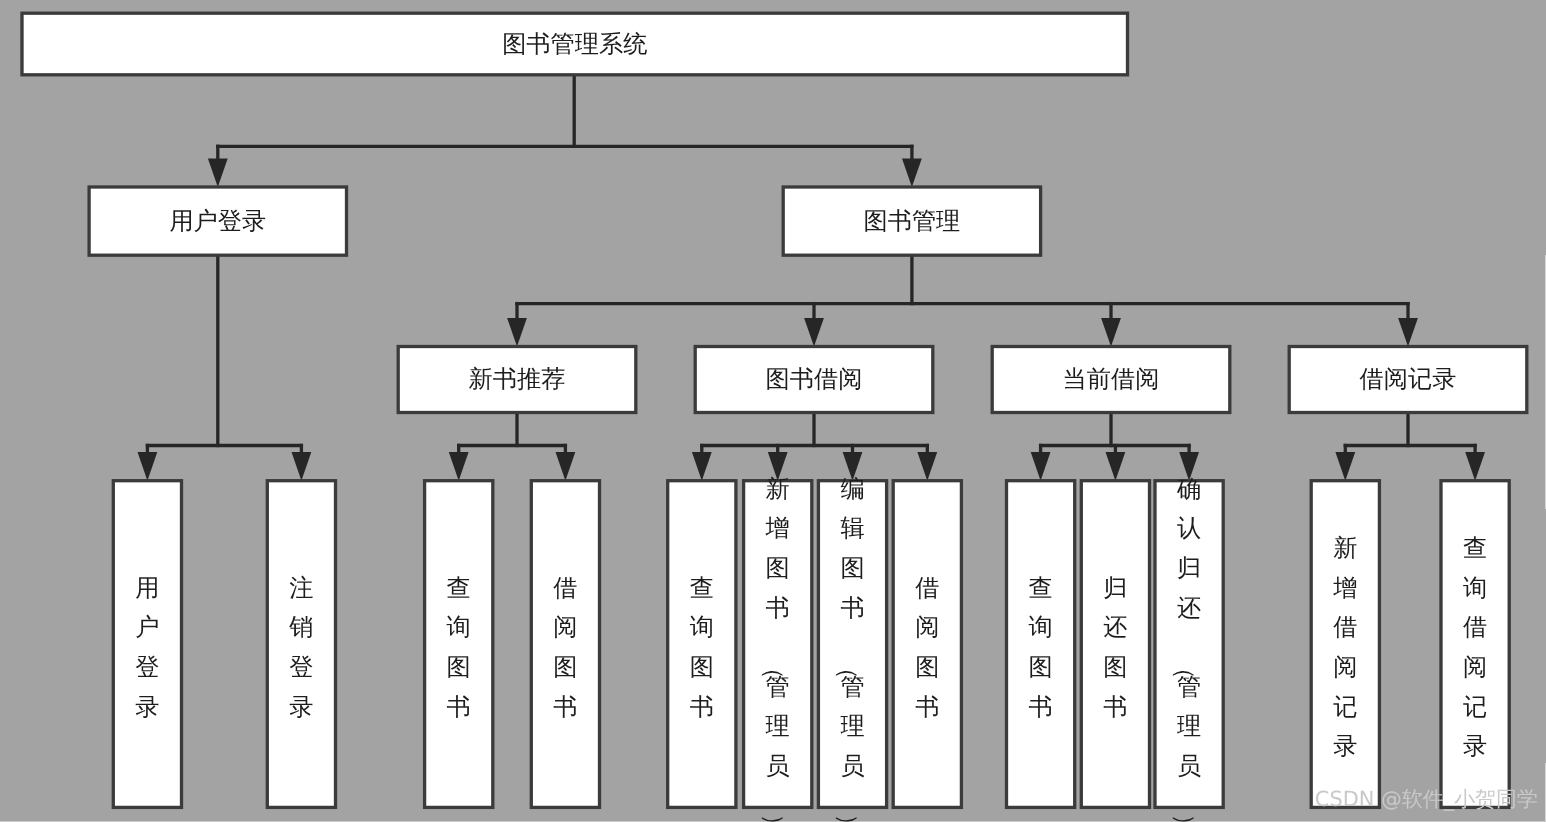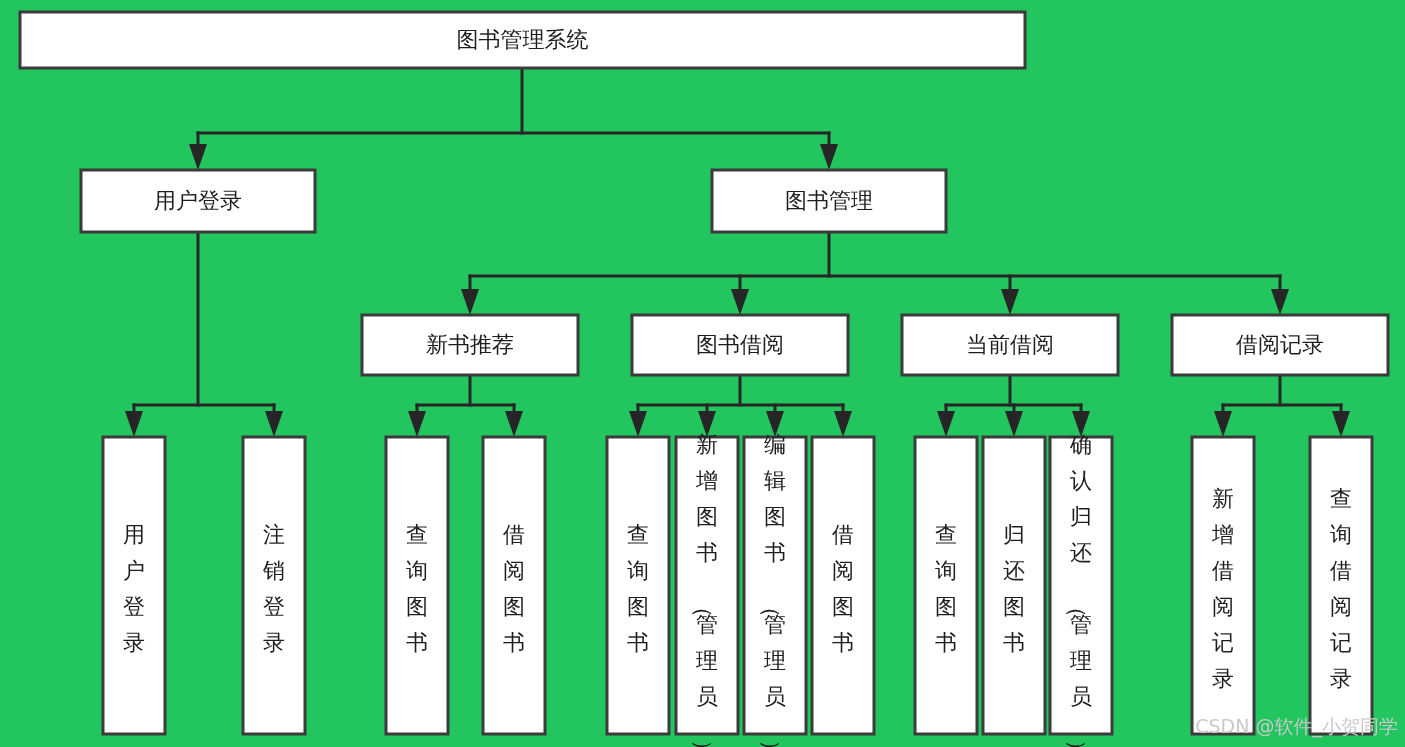--- a/index.html
+++ b/index.html
@@ -11,21 +11,21 @@
   body {
     font-family: "DejaVu Sans", "Liberation Sans", sans-serif;
     width: 1405px;
     height: 747px;
     overflow: hidden;
   }
   #diagram-root {
     position: relative;
     width: 1405px;
     height: 747px;
-    background: #22c55e;
+    background: #a3a3a3;
   }
   svg.diagram-canvas {
     position: absolute;
     top: 0;
     left: 0;
     width: 1405px;
     height: 747px;
     display: block;
   }
   .node-box {

